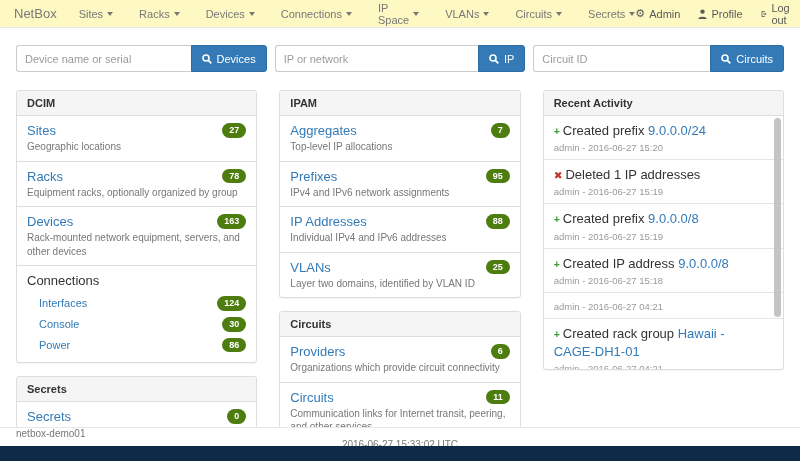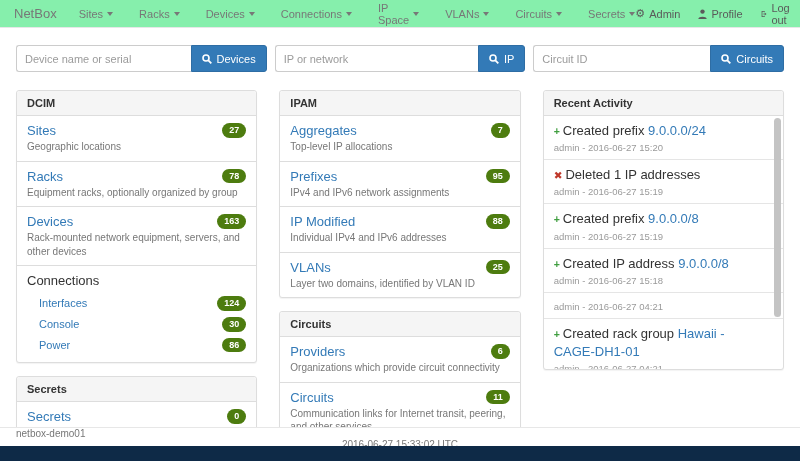--- a/index.html
+++ b/index.html
@@ -1,21 +1,21 @@
 <!DOCTYPE html>
 <html><head>
 <meta charset="utf-8">
 <style>
   * { margin:0; padding:0; box-sizing:border-box; }
   html,body { width:800px; height:461px; overflow:hidden; background:#fff;
     font-family:"Liberation Sans", sans-serif; color:#333; }
   a { text-decoration:none; color:#337ab7; cursor:pointer; }
 
   
-  .navbar { height:28px; background:#86efac; border-bottom:1px solid #e7e7e7;
+  .navbar { height:28px; background:#fef9c3; border-bottom:1px solid #e7e7e7;
     display:flex; align-items:center; padding:0 14px; }
   .brand { color:#777; font-size:13px; margin-right:22px; }
   .nav-left { display:flex; align-items:center; gap:26px; flex:1; }
   .nav-item { font-size:11px; color:#777; display:flex; align-items:center; gap:4px; cursor:pointer; }
   .caret { width:0; height:0; border-left:3.5px solid transparent; border-right:3.5px solid transparent;
     border-top:4px solid #777; display:inline-block; }
   .nav-right { display:flex; align-items:center; gap:18px; }
   .nav-right .nav-item { color:#5a5a5a; }
   .gear-glyph { font-size:11px; line-height:1; }
   .mini-svg { display:inline-block; vertical-align:-1px; }
@@ -238,21 +238,21 @@
       </div>
       <div class="pitem">
         <div class="pi-head">
             <a class="pi-title">Prefixes</a>
             <span class="badge">95</span>
           </div>
         <div class="pi-desc">IPv4 and IPv6 network assignments</div>
       </div>
       <div class="pitem">
         <div class="pi-head">
-            <a class="pi-title">IP Modified</a>
+            <a class="pi-title">IP Addresses</a>
             <span class="badge">88</span>
           </div>
         <div class="pi-desc">Individual IPv4 and IPv6 addresses</div>
       </div>
       <div class="pitem">
         <div class="pi-head">
             <a class="pi-title">VLANs</a>
             <span class="badge">25</span>
           </div>
         <div class="pi-desc">Layer two domains, identified by VLAN ID</div>

